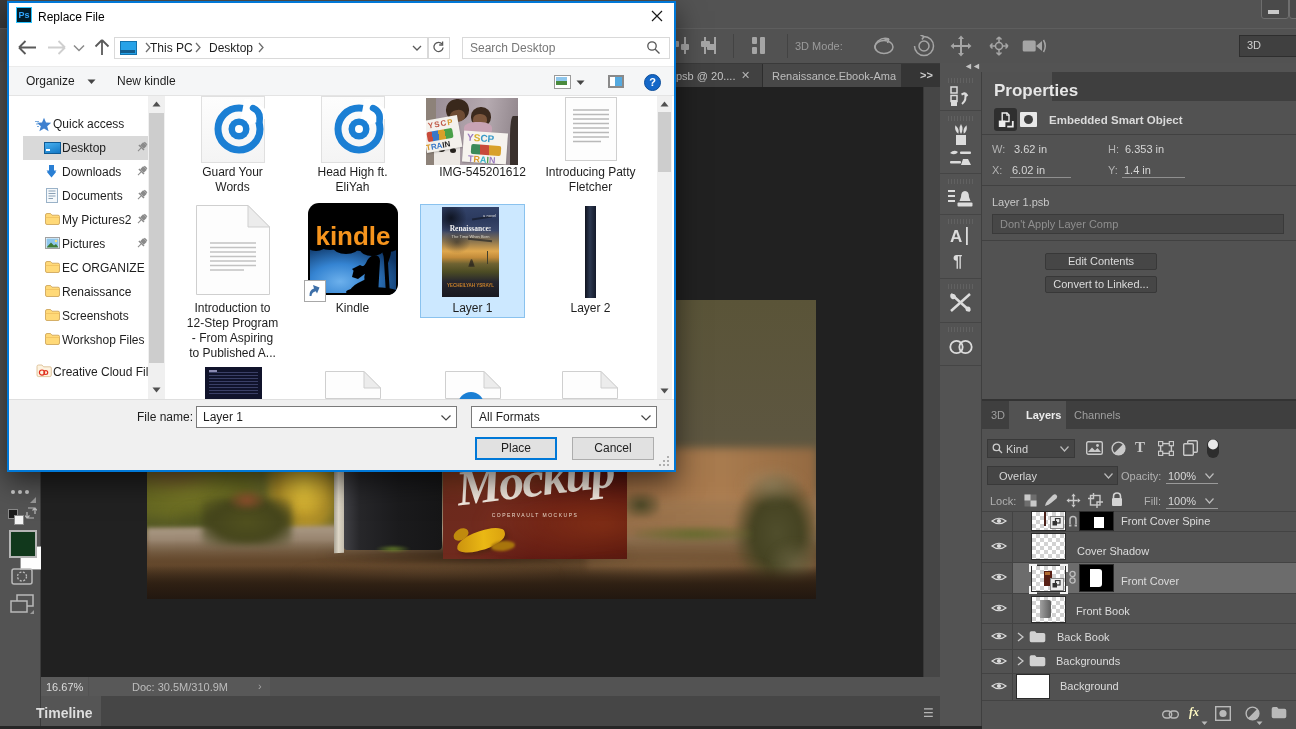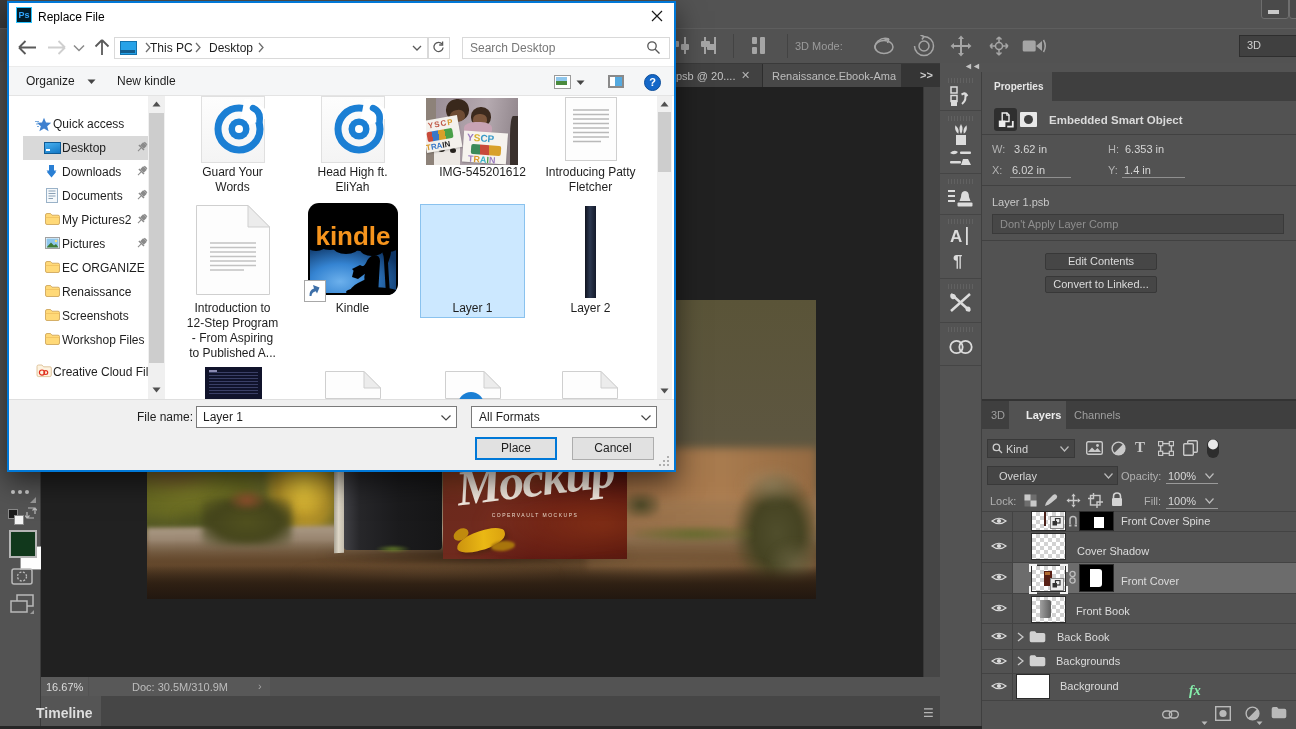--- a/index.html
+++ b/index.html
@@ -234,21 +234,21 @@
   <svg class="abs" style="left:948px;top:339px;" width="26" height="16">
       <circle cx="8.5" cy="8" r="6.2" stroke="#dcdcdc" stroke-width="1.8" fill="none"></circle>
       <circle cx="17.5" cy="8" r="6.2" stroke="#dcdcdc" stroke-width="1.8" fill="none"></circle>
     </svg>
 </div>
 
 <div class="abs" style="left:982px;top:72px;width:314px;height:327px;background:#525252;"></div>
 <div id="properties">
   <div class="abs" style="left:982px;top:72px;width:314px;height:29px;background:#3f3f3f;"></div>
   <div class="abs" style="left:982px;top:72px;width:70px;height:29px;background:#525252;"></div>
-  <div class="abs" style="left:994px;top:81px;color:#e6e6e6;font-size:10px;font-weight:bold;">Properties</div>
+  <div class="abs" style="left:994px;top:81px;color:#e6e6e6;font-size:17px;font-weight:bold;">Properties</div>
   <div class="abs" style="left:994px;top:108px;width:23px;height:23px;background:#2f2f2f;border-radius:3px;"></div>
   <svg class="abs" style="left:998px;top:112px;" width="16" height="16">
       <path d="M4.2 1 H9 L11 3 V9.5 H4.2 Z" fill="none" stroke="#ececec" stroke-width="1.4"></path>
       <path d="M8.8 0.7 V3.2 H11.3" fill="none" stroke="#ececec" stroke-width="1.1"></path>
       <rect x="0.8" y="8.6" width="6.6" height="6.4" fill="#ececec"></rect>
       <path d="M14.8 9 V14.6 H9.2" fill="none" stroke="#ececec" stroke-width="1.8"></path>
     </svg>
   <div class="abs" style="left:1020px;top:112px;width:17px;height:15px;background:#e8e8e8;border-radius:1px;"></div>
   <div class="abs" style="left:1024px;top:115px;width:9px;height:9px;background:#3f3f3f;border-radius:50%;"></div>
   <div class="abs" style="left:1049px;top:114px;color:#dadada;font-size:11.5px;font-weight:bold;">Embedded Smart Object</div>
@@ -459,21 +459,21 @@
     </svg>
   <div class="lay-txt" style="left:1056px;top:655px;">Backgrounds</div>
 
   <div class="abs" style="left:1017px;top:675px;width:32px;height:23px;background:#fff;box-shadow:0 0 0 1px #2b2b2b;"></div>
   <div class="lay-txt" style="left:1060px;top:680px;">Background</div>
 
   <svg class="abs" style="left:1162px;top:709px;" width="17" height="11">
       <rect x="0.7" y="2" width="9" height="7" rx="3.5" stroke="#b9b9b9" stroke-width="1.4" fill="none"></rect>
       <rect x="7.3" y="2" width="9" height="7" rx="3.5" stroke="#b9b9b9" stroke-width="1.4" fill="none"></rect>
     </svg>
-  <div class="abs" style="left:1189px;top:683px;color:#86efac;font-size:14px;font-style:italic;font-weight:bold;font-family:'Liberation Serif',serif;">fx</div>
+  <div class="abs" style="left:1189px;top:705px;color:#fef9c3;font-size:12px;font-style:italic;font-weight:bold;font-family:'Liberation Serif',serif;">fx</div>
   <svg class="abs" style="left:1201px;top:721px;" width="7" height="5">
       <path d="M0.5 0.5 L3.5 4 L6.5 0.5" fill="#b9b9b9"></path>
     </svg>
   <svg class="abs" style="left:1215px;top:706px;" width="16" height="15">
       <rect x="0.7" y="0.7" width="14.6" height="13.6" stroke="#b9b9b9" stroke-width="1.4" fill="#525252"></rect>
       <circle cx="8" cy="7.5" r="3.6" fill="#b9b9b9"></circle>
     </svg>
   <svg class="abs" style="left:1245px;top:706px;" width="15" height="15">
       <circle cx="7.5" cy="7.5" r="6.4" stroke="#b9b9b9" stroke-width="1.4" fill="none"></circle>
       <path d="M3 12.2 A6.4 6.4 0 0 0 12.2 3 Z" fill="#b9b9b9"></path>
@@ -756,20 +756,33 @@
         </g>
         <text x="45" y="42" text-anchor="middle" font-family="Liberation Sans" font-size="26" font-weight="bold" fill="#f6941d">kindle</text>
       </svg>
       <div class="abs" style="left:-4px;top:77px;width:20px;height:20px;background:#fff;border:1px solid #a8a8a8;"></div>
       <svg class="abs" style="left:-1px;top:80px;" width="15" height="15">
           <path d="M2.5 13 Q2 7 7 5.5 L6 2 L12.5 4.5 L10 10.5 L8.8 8.2 Q4.5 9.5 4.5 13 Z" fill="#3d6fa8"></path>
         </svg>
     </div>
 
     <div class="abs" style="left:411px;top:108px;width:105px;height:114px;background:#cce8ff;border:1px solid #8ac2ee;box-sizing:border-box;"></div>
+    <div class="abs" style="left:433px;top:111px;width:57px;height:90px;overflow:hidden;background:#1d1826;">
+      <div class="abs" style="left:0;top:0;width:57px;height:90px;background:linear-gradient(#33436a 0%,#2c3a5e 14%,#3a476a 26%,#8a744e 38%,#e0a84e 49%,#c28b3a 56%,#6f6332 63%,#4c4c24 72%,#26262e 83%,#181820 100%);"></div>
+      <div class="abs" style="left:-6px;top:-4px;width:30px;height:30px;background:radial-gradient(ellipse,rgba(10,14,24,0.85) 0%,rgba(10,14,24,0) 75%);"></div>
+      <div class="abs" style="left:2px;top:24px;width:26px;height:22px;background:radial-gradient(ellipse,rgba(12,16,26,0.45) 0%,rgba(12,16,26,0) 75%);"></div>
+      <div class="abs" style="left:30px;top:10px;width:20px;height:2px;background:rgba(15,20,30,0.6);transform:rotate(-8deg);"></div>
+      <div class="abs" style="left:26px;top:32px;width:24px;height:2px;background:rgba(15,20,30,0.55);transform:rotate(6deg);"></div>
+      <div class="abs" style="left:26px;top:52px;width:7px;height:8px;background:linear-gradient(#4c4028,#2a261e);clip-path:polygon(42% 0,58% 0,100% 100%,0 100%);filter:blur(1px);"></div>
+      <div class="abs" style="left:45px;top:44px;width:1px;height:13px;background:#43402c;"></div>
+      <div class="abs" style="left:0;top:6px;width:54px;text-align:right;color:#ddd;font-size:4px;">a novel</div>
+      <div class="abs" style="left:0;top:17px;width:57px;text-align:center;color:#f2f2f2;font-size:7.5px;font-weight:bold;font-family:'Liberation Serif',serif;">Renaissance:</div>
+      <div class="abs" style="left:0;top:27px;width:57px;text-align:center;color:#d8d4c8;font-size:4px;">The Time When Born</div>
+      <div class="abs" style="left:0;top:76px;width:57px;text-align:center;color:#c8802a;font-size:4.5px;font-weight:bold;">YECHEILYAH YSRAYL</div>
+    </div>
 
     <div class="abs" style="left:576px;top:110px;width:11px;height:92px;background:linear-gradient(90deg,#10131f,#2c3850 45%,#141a2a);"></div>
 
     <div class="abs" style="left:171px;top:205px;width:105px;text-align:center;line-height:15px;">Introduction to<br>12-Step Program<br>- From Aspiring<br>to Published A...</div>
     <div class="abs" style="left:291px;top:205px;width:105px;text-align:center;line-height:15px;">Kindle</div>
     <div class="abs" style="left:411px;top:205px;width:105px;text-align:center;line-height:15px;">Layer 1</div>
     <div class="abs" style="left:529px;top:205px;width:105px;text-align:center;line-height:15px;">Layer 2</div>
 
     <div class="abs" style="left:196px;top:271px;width:57px;height:32px;background:#10132b;overflow:hidden;">
       <div class="abs" style="left:4px;top:3px;width:49px;height:26px;background:repeating-linear-gradient(#10132b 0,#10132b 2px,#3a3f66 2px,#3a3f66 3px);"></div>

